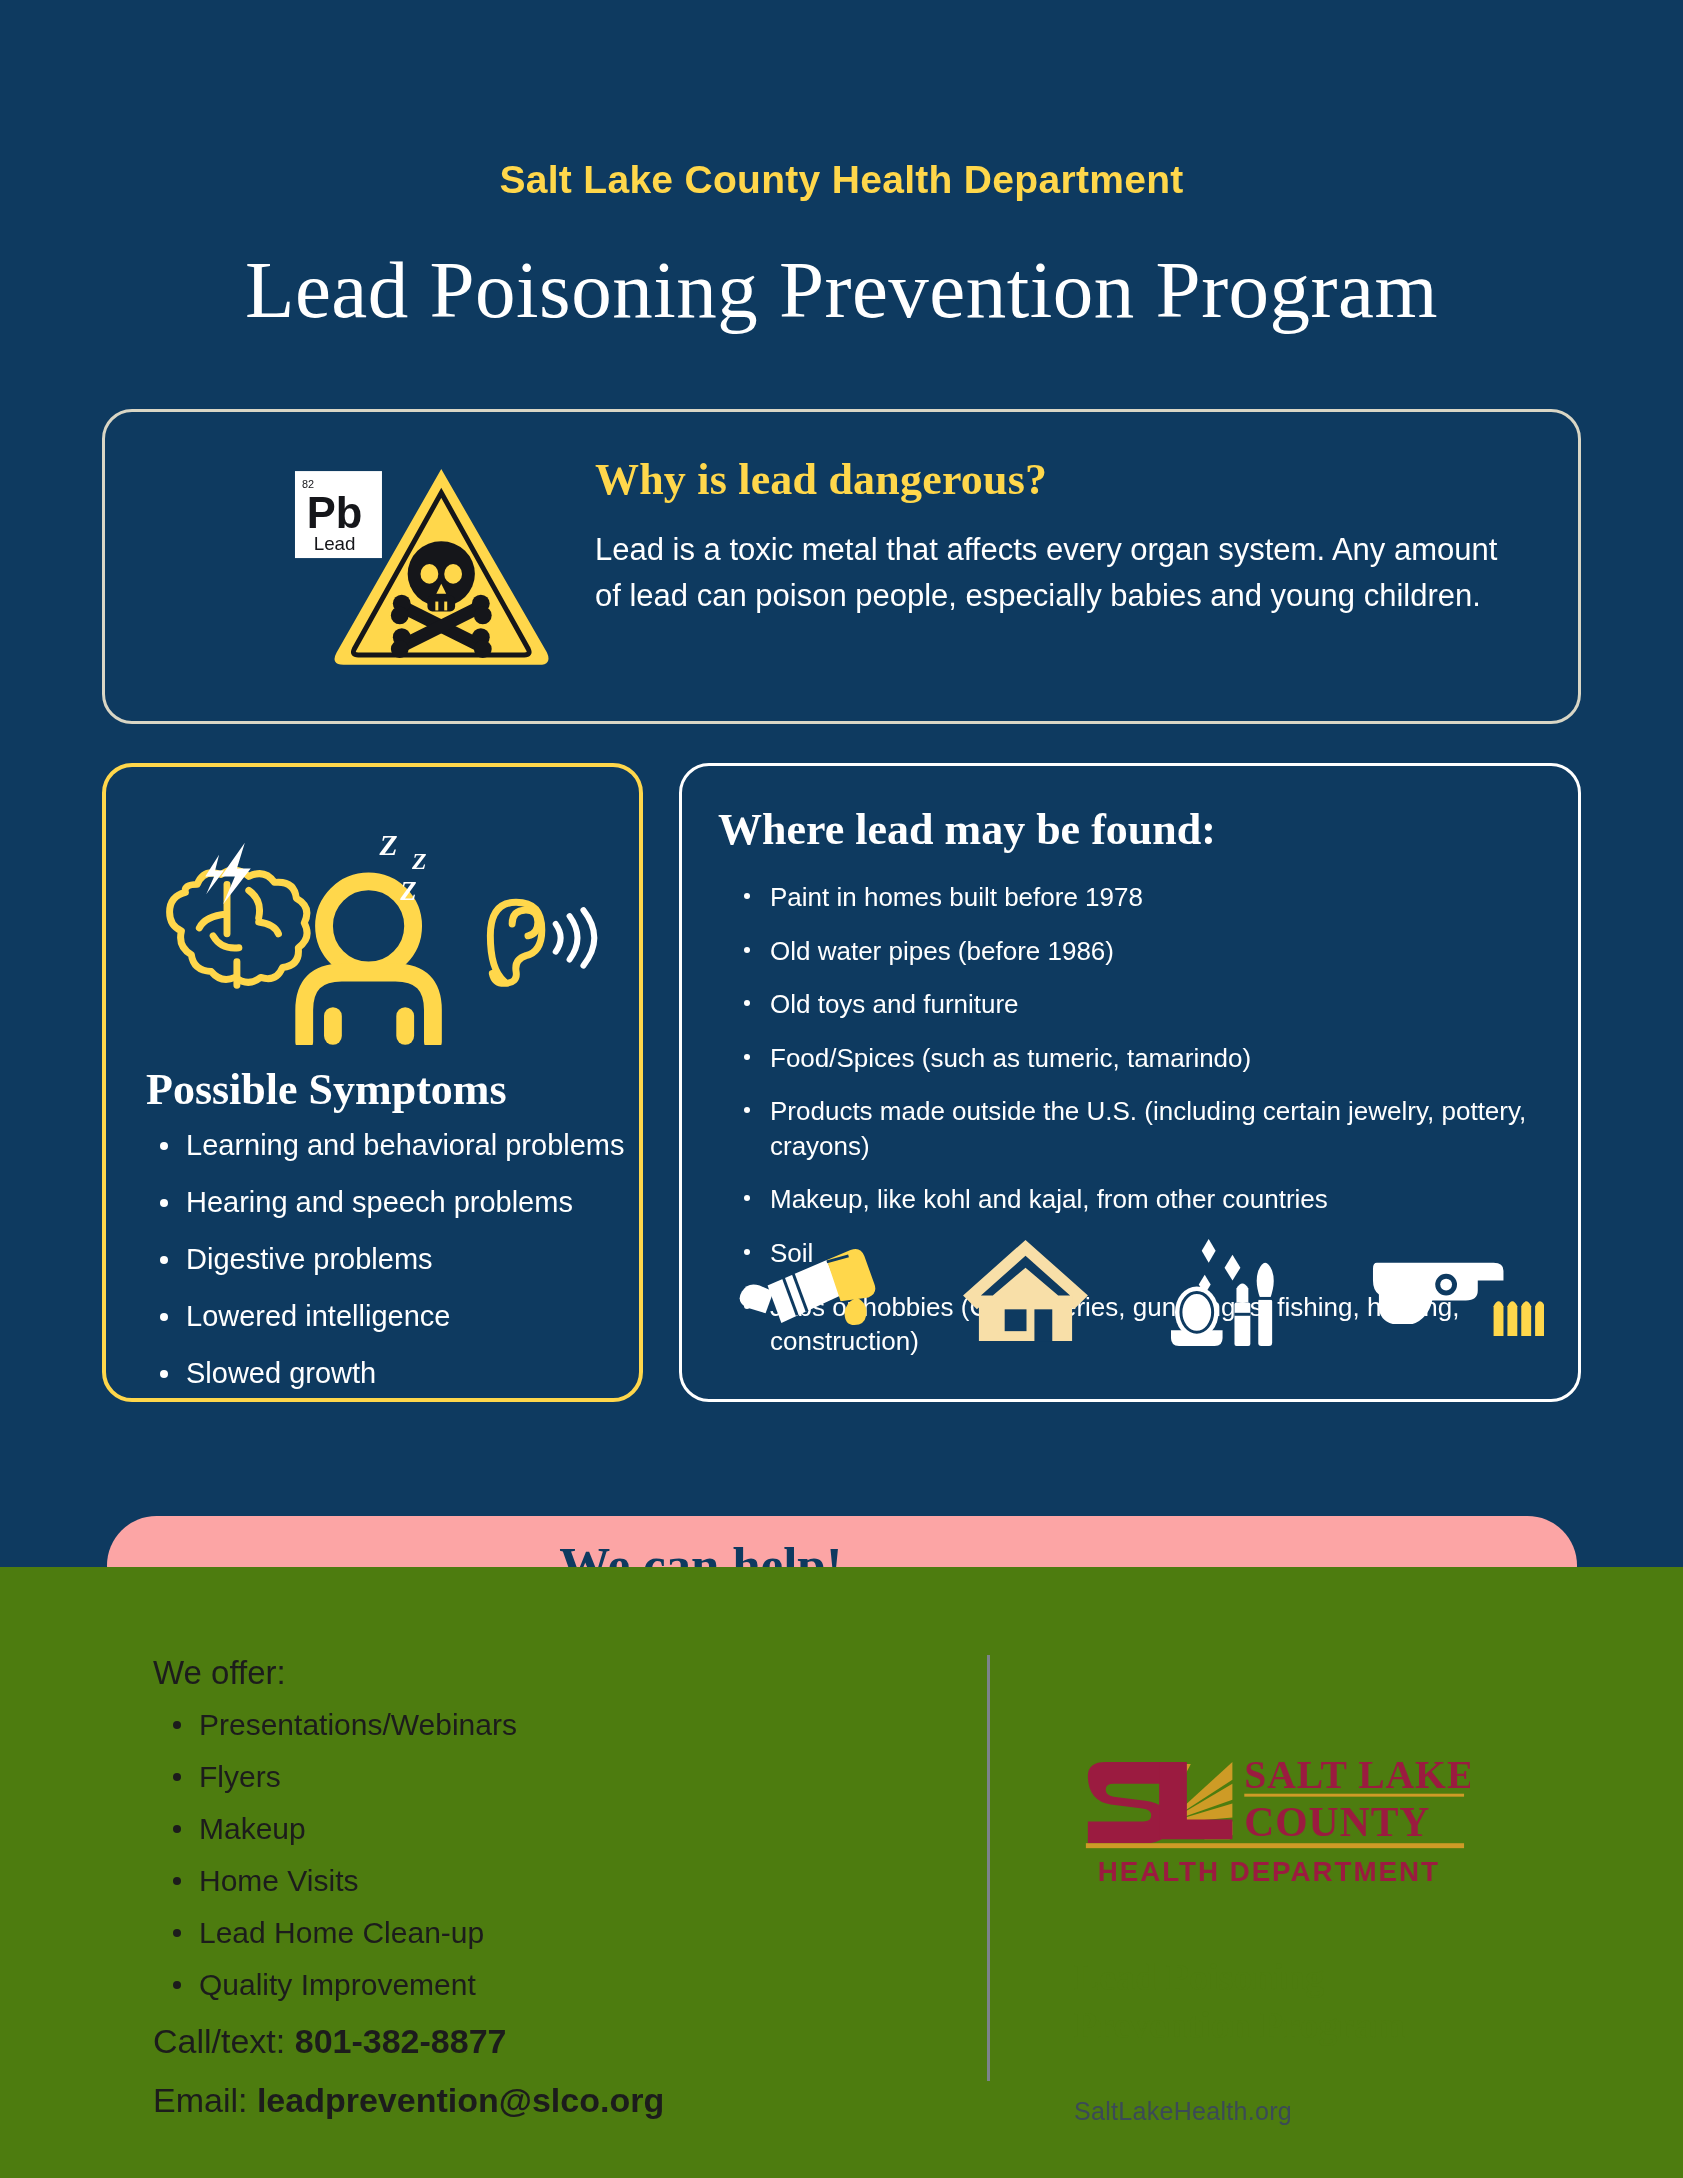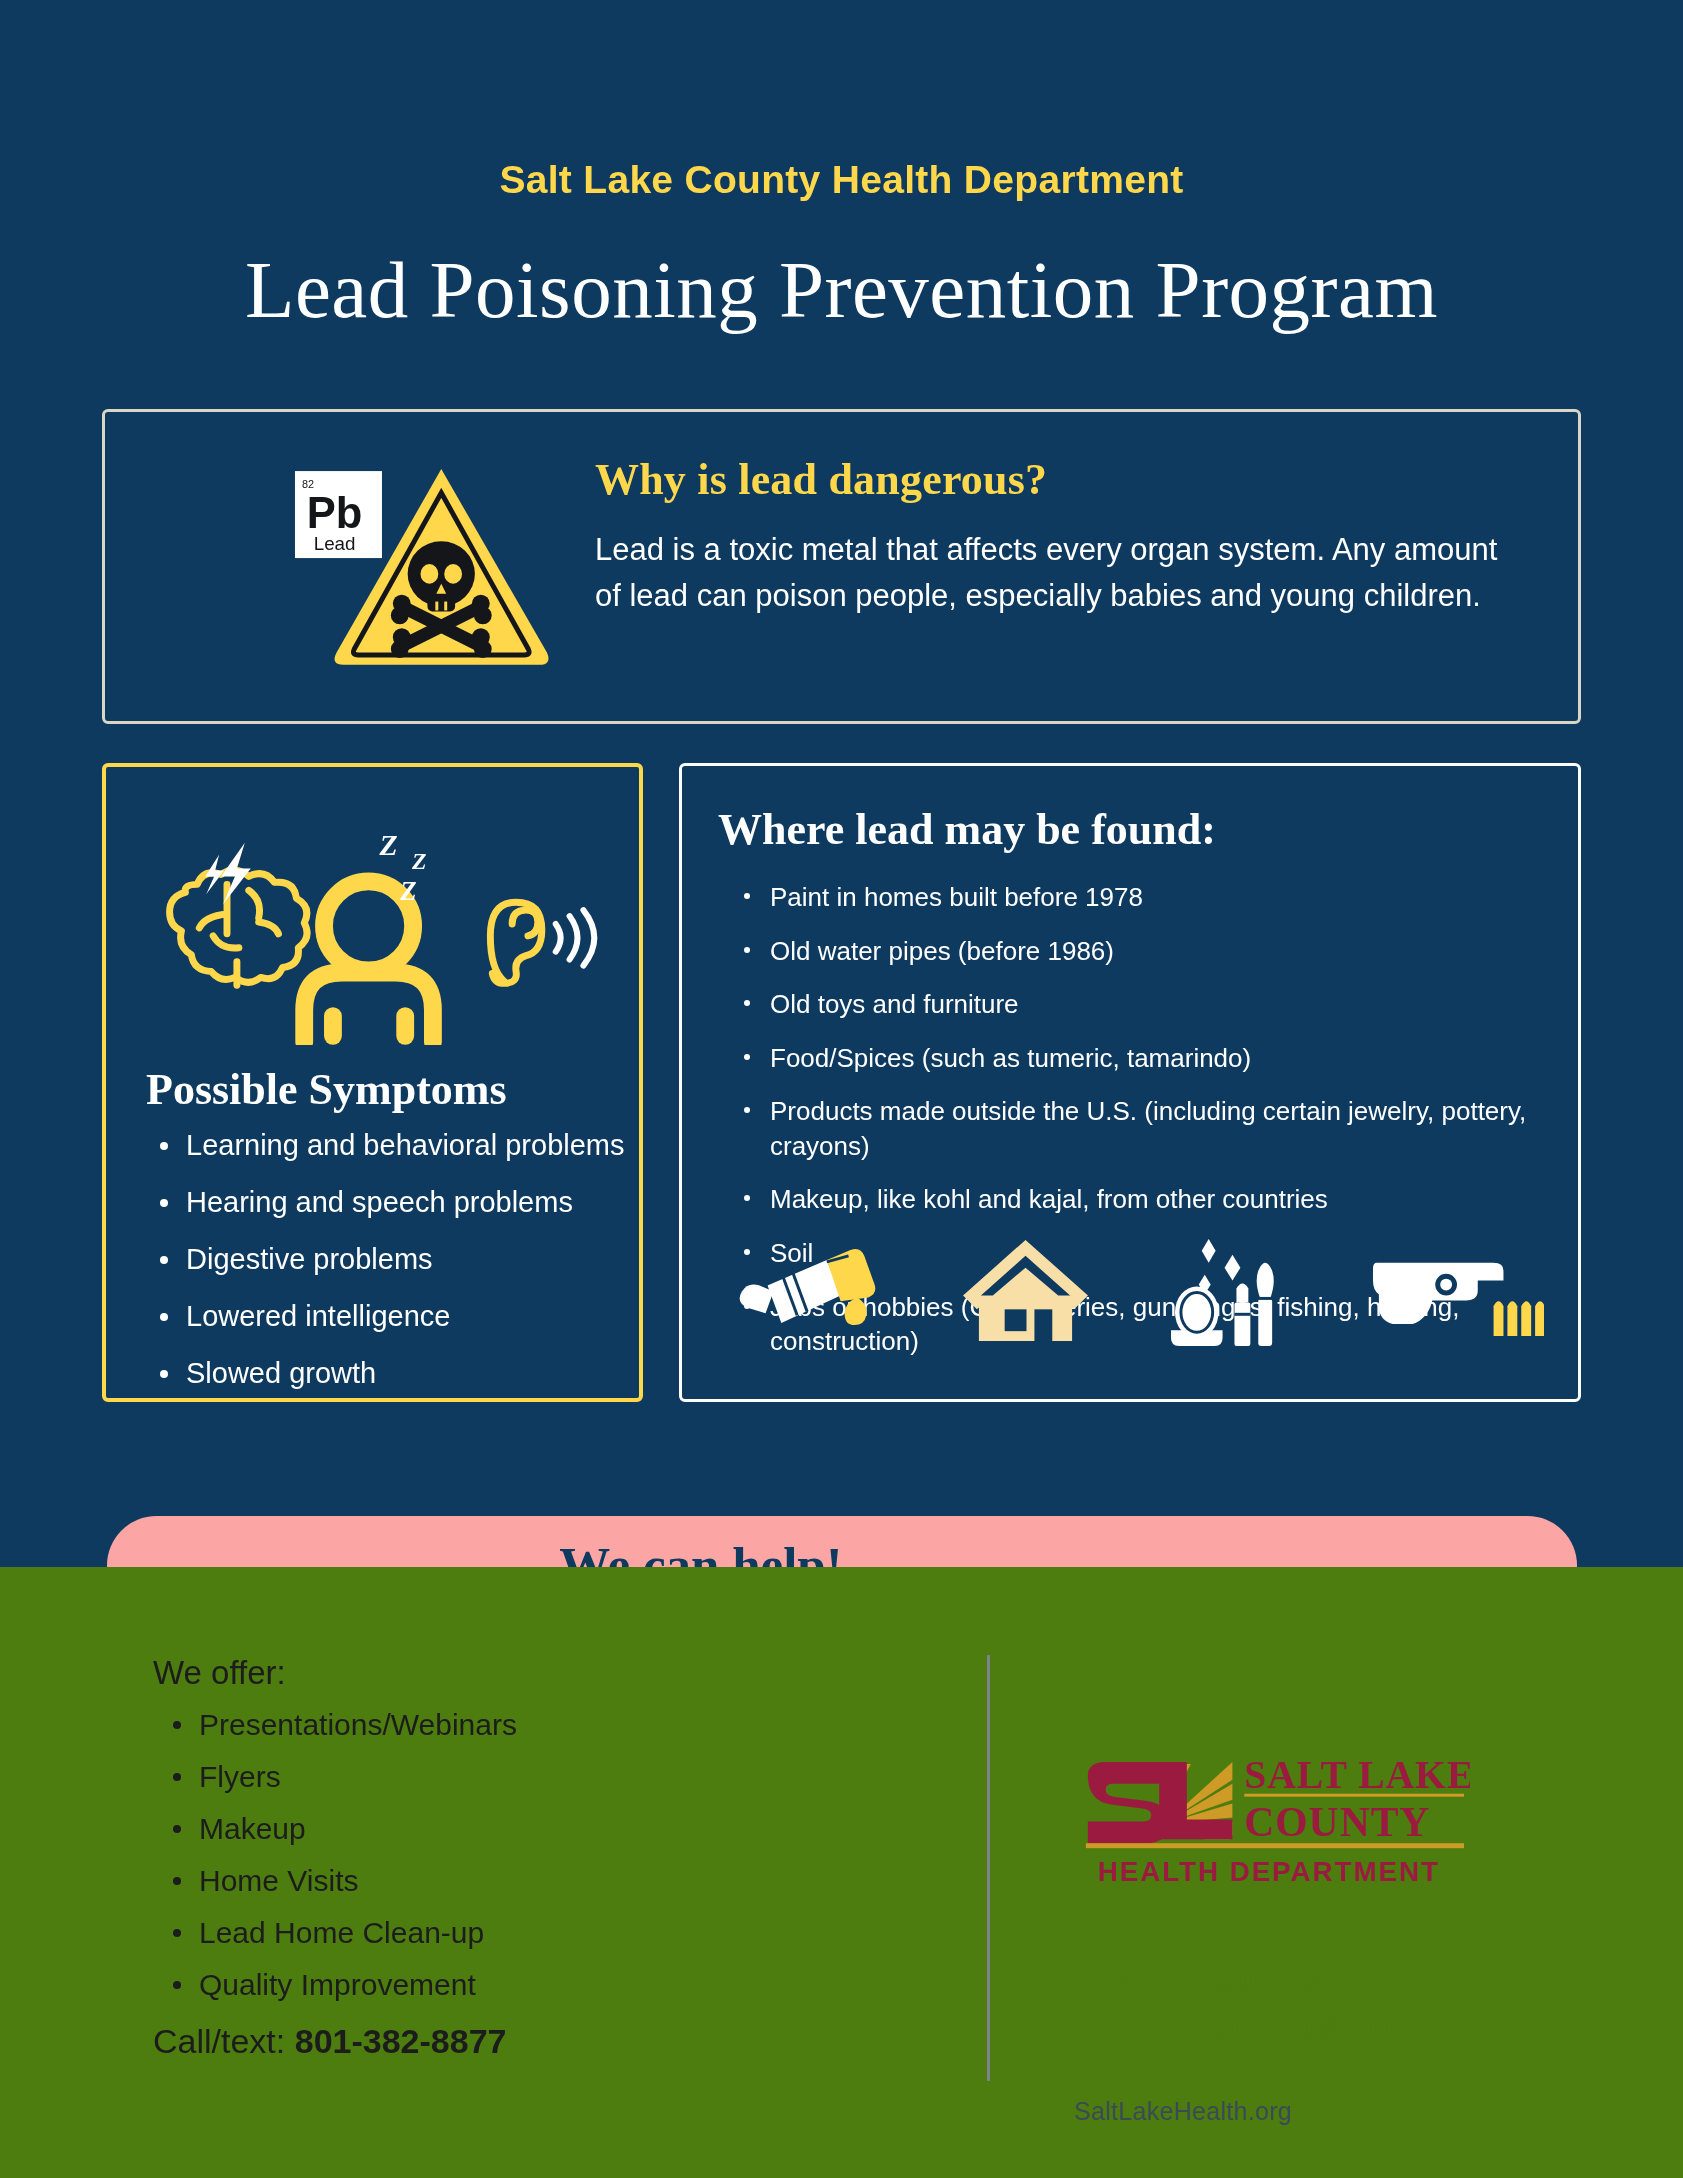--- a/index.html
+++ b/index.html
@@ -24,21 +24,21 @@
     font-family:"Liberation Sans", sans-serif;
     font-size:39px;font-weight:600;color:#FFD74B;letter-spacing:0.3px;
   }
   .main-title{
     font-family:"Liberation Serif", serif;
     font-size:81px;font-weight:400;color:#FFFFFF;letter-spacing:0.5px;
     margin-top:42px;
   }
 
   
-  .card{position:absolute;border-radius:6px;box-sizing:border-box;}
+  .card{position:absolute;border-radius:30px;box-sizing:border-box;}
 
   .card-danger{
     left:102px;top:409px;width:1479px;height:315px;
     border:3px solid #D9D6C5;
   }
   .card-symptoms{
     left:102px;top:763px;width:541px;height:639px;
     border:4px solid #FFD74B;
   }
   .card-found{
@@ -336,20 +336,24 @@
         <li>Flyers</li>
         <li>Makeup</li>
         <li>Home Visits</li>
         <li>Lead Home Clean-up</li>
         <li>Quality Improvement</li>
       </ul>
       <div class="contact-line">
         <span>Call/text:</span>
         <b>801-382-8877</b>
       </div>
+      <div class="contact-line">
+        <span>Email:</span>
+        <b>leadprevention@slco.org</b>
+      </div>
     </div>
   </div>
 
   <div class="divider"></div>
 
   <div class="logo-col">
 
     <svg class="slco-logo" viewBox="0 0 400 150">
 
       <g fill="#CE9B26">

